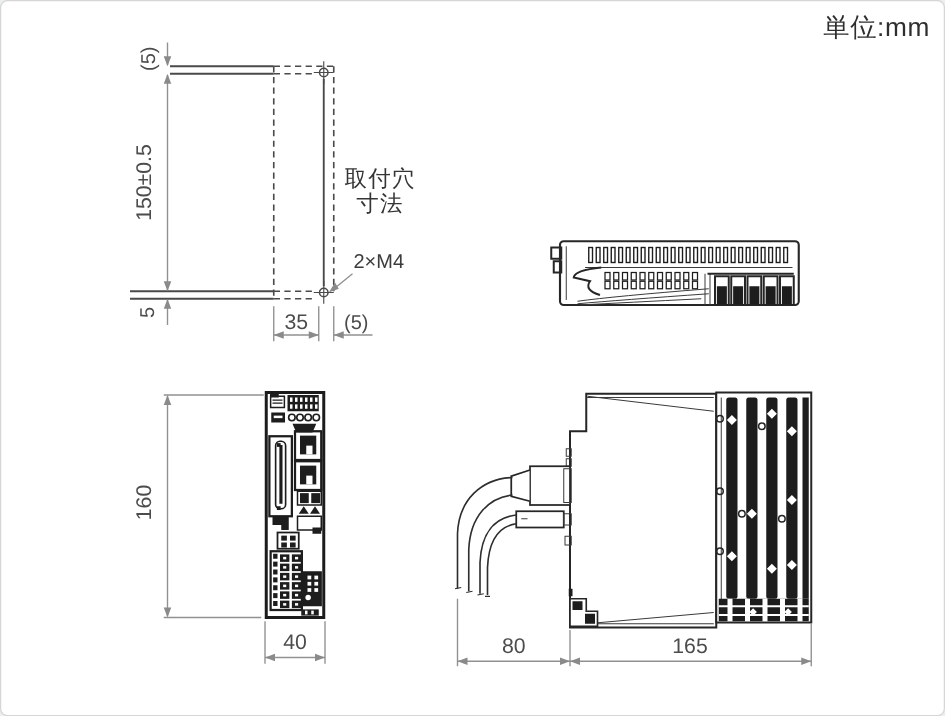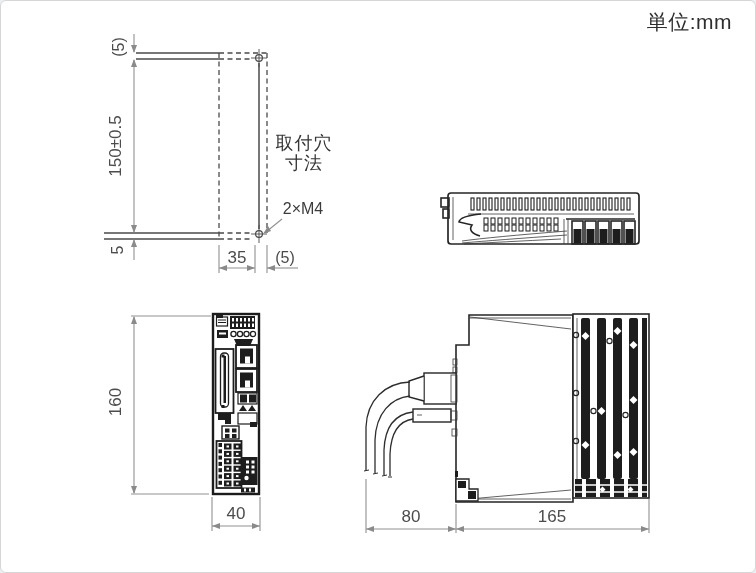--- a/index.html
+++ b/index.html
@@ -2,21 +2,21 @@
 <html><head>
 <meta charset="utf-8">
 <style>
   html,body{margin:0;padding:0;background:#eceff1;}
   .screen{
     position:relative;width:756px;height:573px;box-sizing:border-box;
     background:#ffffff;border:1px solid #d6d6d6;border-radius:6px;
     font-family:"Liberation Sans","DejaVu Sans",sans-serif;overflow:hidden;
   }
   .unit-label{
-    position:absolute;top:7px;right:23px;
+    position:absolute;top:7px;right:11px;
     font-size:21px;color:#2e2e2e;letter-spacing:.5px;
   }
   svg{position:absolute;overflow:visible;}
   svg text{font-family:"Liberation Sans","DejaVu Sans",sans-serif;}
   .dim-text{fill:#4c4c4c;font-size:17px;}
   .dim-text-sm{fill:#4c4c4c;font-size:16px;}
   .jp-text{fill:#353535;font-size:18px;letter-spacing:1px;}
   .lead-text{fill:#3c3c3c;font-size:16px;}
   .dimline{stroke:#919191;stroke-width:1.1;fill:none;}
   .dimarrow{fill:#8a8a8a;stroke:none;}

